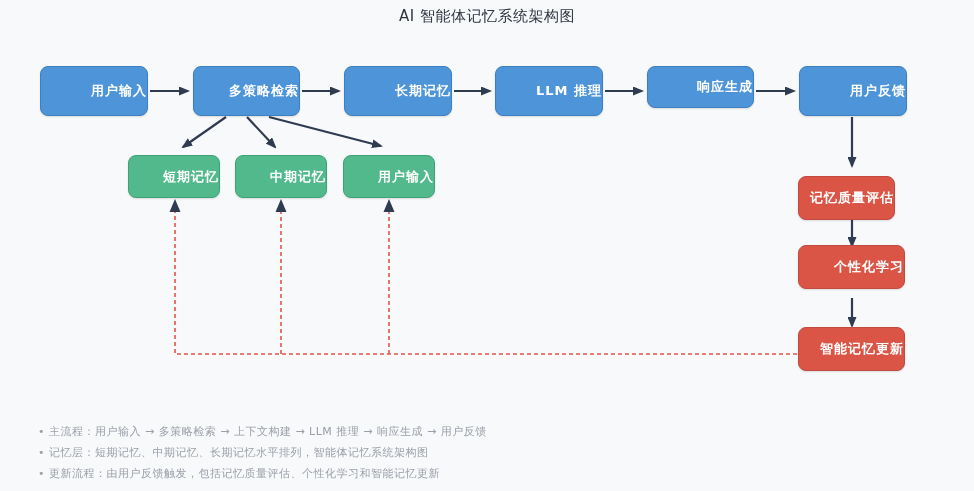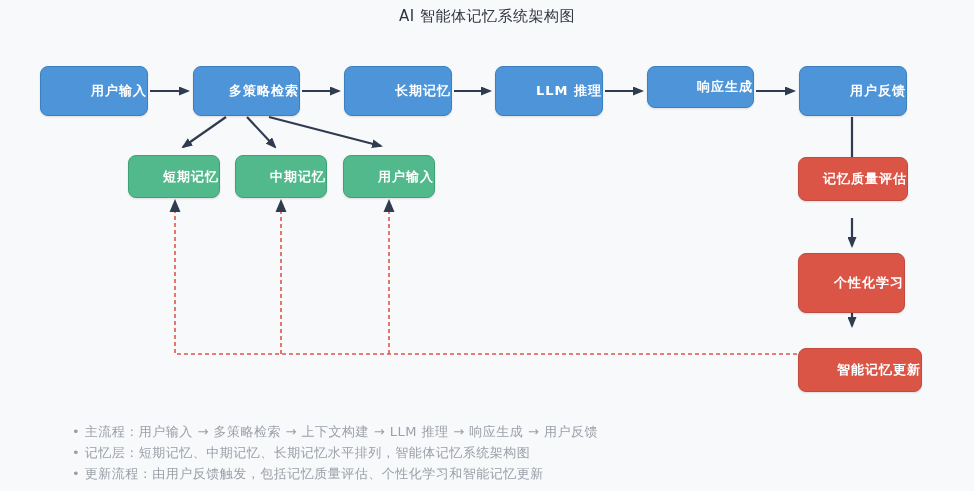--- a/index.html
+++ b/index.html
@@ -23,21 +23,21 @@
   .node{
     position:absolute;z-index:2;display:flex;align-items:center;justify-content:flex-end;
     color:#fff;font-size:13px;font-weight:700;letter-spacing:1px;
     border-radius:8px;box-shadow:0 1px 2px rgba(0,0,0,.12);
   }
   .node.process{background:var(--process);border:1px solid var(--process-border)}
   .node.memory {background:var(--memory); border:1px solid var(--memory-border)}
   .node.update {background:var(--update); border:1px solid var(--update-border)}
   .notes{
     position:absolute;left:38px;top:421px;z-index:2;
-    font-size:13px;color:var(--note);line-height:21px;letter-spacing:.5px;margin-left:34px;
+    font-size:11px;color:var(--note);line-height:21px;letter-spacing:.5px;
   }
   .wires .solid{stroke:var(--arrow);stroke-width:2.2;fill:none}
   .wires .dashed{stroke:var(--feedback-dashed);stroke-width:1.6;fill:none;stroke-dasharray:4 3}
   .wires .head{fill:var(--arrow)}
   marker#ah polygon{fill:var(--arrow)}
 </style>
 </head>
 <body>
 
 <div class="canvas">
@@ -103,27 +103,27 @@
   <div class="node process" style="left:799px;top:66px;width:108px;height:50px">
       <span>用户反馈</span>
     </div>
   <div class="node memory" style="left:235px;top:155px;width:92px;height:43px">
       <span>中期记忆</span>
     </div>
   <div class="node memory" style="left:343px;top:155px;width:92px;height:43px">
       <span>用户输入</span>
     </div>
 
-  <div class="node update" style="left:798px;top:157px;width:110px;height:44px">
+  <div class="node update" style="left:798px;top:176px;width:97px;height:44px">
       <span>记忆质量评估</span>
     </div>
-  <div class="node update" style="left:798px;top:253px;width:107px;height:60px">
+  <div class="node update" style="left:798px;top:245px;width:107px;height:44px">
       <span>个性化学习</span>
     </div>
-  <div class="node update" style="left:798px;top:348px;width:124px;height:44px">
+  <div class="node update" style="left:798px;top:327px;width:107px;height:44px">
       <span>智能记忆更新</span>
     </div>
 
   <div class="notes">
     <div>• 主流程：用户输入 → 多策略检索 → 上下文构建 → LLM 推理 → 响应生成 → 用户反馈</div>
     <div>• 记忆层：短期记忆、中期记忆、长期记忆水平排列，智能体记忆系统架构图</div>
     <div>• 更新流程：由用户反馈触发，包括记忆质量评估、个性化学习和智能记忆更新</div>
   </div>
 
 </div>

